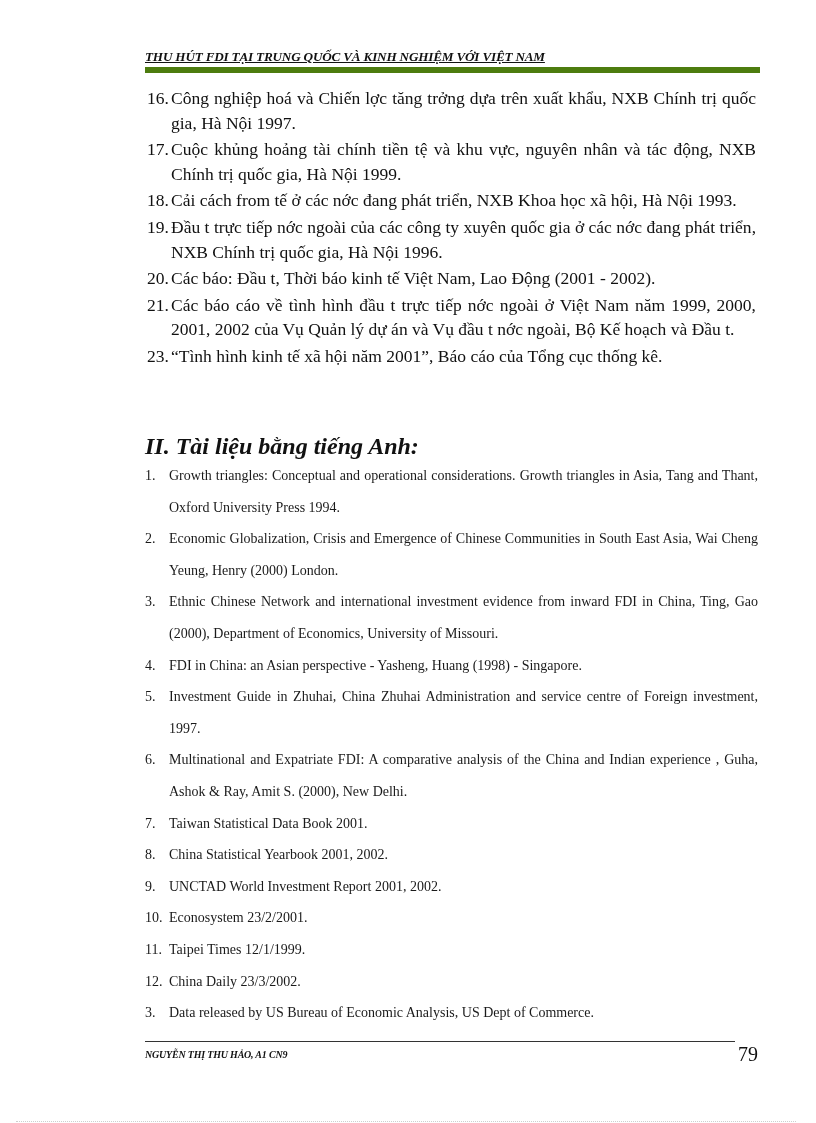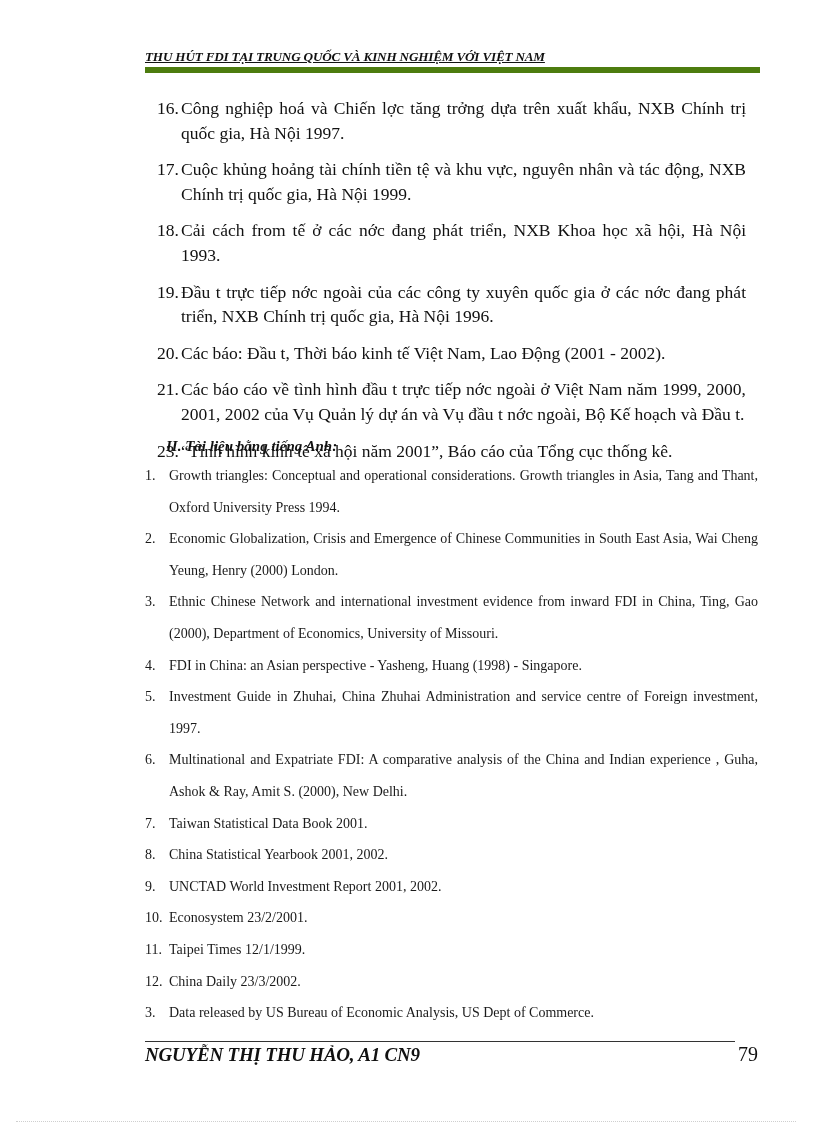--- a/index.html
+++ b/index.html
@@ -5,29 +5,29 @@
     html, body { margin: 0; padding: 0; background: #ffffff; }
     body { width: 816px; height: 1123px; position: relative; overflow: hidden; font-family: "Liberation Serif", serif; color: #111; }
     .header {
       position: absolute; left: 145px; top: 49px; width: 615px;
       border-bottom: 6px solid #4d7c0f; height: 18px;
       font-family: "Liberation Serif", serif; font-weight: bold; font-style: italic;
       font-size: 13.2px; letter-spacing: -0.2px; white-space: nowrap; line-height: 16px;
     }
     .header span { text-decoration: underline; }
     .vn-list { position: absolute; left: 145px; top: 84px; width: 613px; font-size: 17.5px; line-height: 24.6px; }
-    .vn-item { position: relative; padding-left: 24px; text-align: justify; margin: 12px; }
+    .vn-item { position: relative; padding-left: 24px; text-align: justify; margin: 2px; }
     .vn-item .num { position: absolute; left: 0; top: 0; }
     .it { }
-    .section-title { position: absolute; left: 145px; top: 434px; font-size: 15px; font-weight: bold; font-style: italic; line-height: 24px; margin-left: 21px; }
+    .section-title { position: absolute; left: 145px; top: 434px; font-size: 24px; font-weight: bold; font-style: italic; line-height: 24px; }
     .en-list { position: absolute; left: 145px; top: 460px; width: 613px; font-size: 14px; line-height: 31.6px; color: #1a1a1a; }
     .en-item { position: relative; padding-left: 24px; text-align: justify; margin: 0; }
     .en-item .num { position: absolute; left: 0; top: 0; }
     .footer-rule { position: absolute; left: 145px; top: 1041px; width: 590px; border-top: 1px solid #333; }
-    .footer-name { position: absolute; left: 145px; top: 1046px; font-size: 19px; font-weight: bold; font-style: italic; line-height: 18px; letter-spacing: -0.2px; }
+    .footer-name { position: absolute; left: 145px; top: 1046px; font-size: 10px; font-weight: bold; font-style: italic; line-height: 18px; letter-spacing: -0.2px; }
     .page-num { position: absolute; left: 738px; top: 1043px; font-size: 20px; line-height: 22px; }
     .page-edge { position: absolute; left: 16px; top: 1121px; width: 780px; border-top: 1px dotted #cfcfcf; }
   </style>
 </head>
 <body>
 
 <div class="header">
   <span>THU HÚT FDI TẠI TRUNG QUỐC VÀ KINH NGHIỆM VỚI VIỆT NAM</span>
 </div>
 

